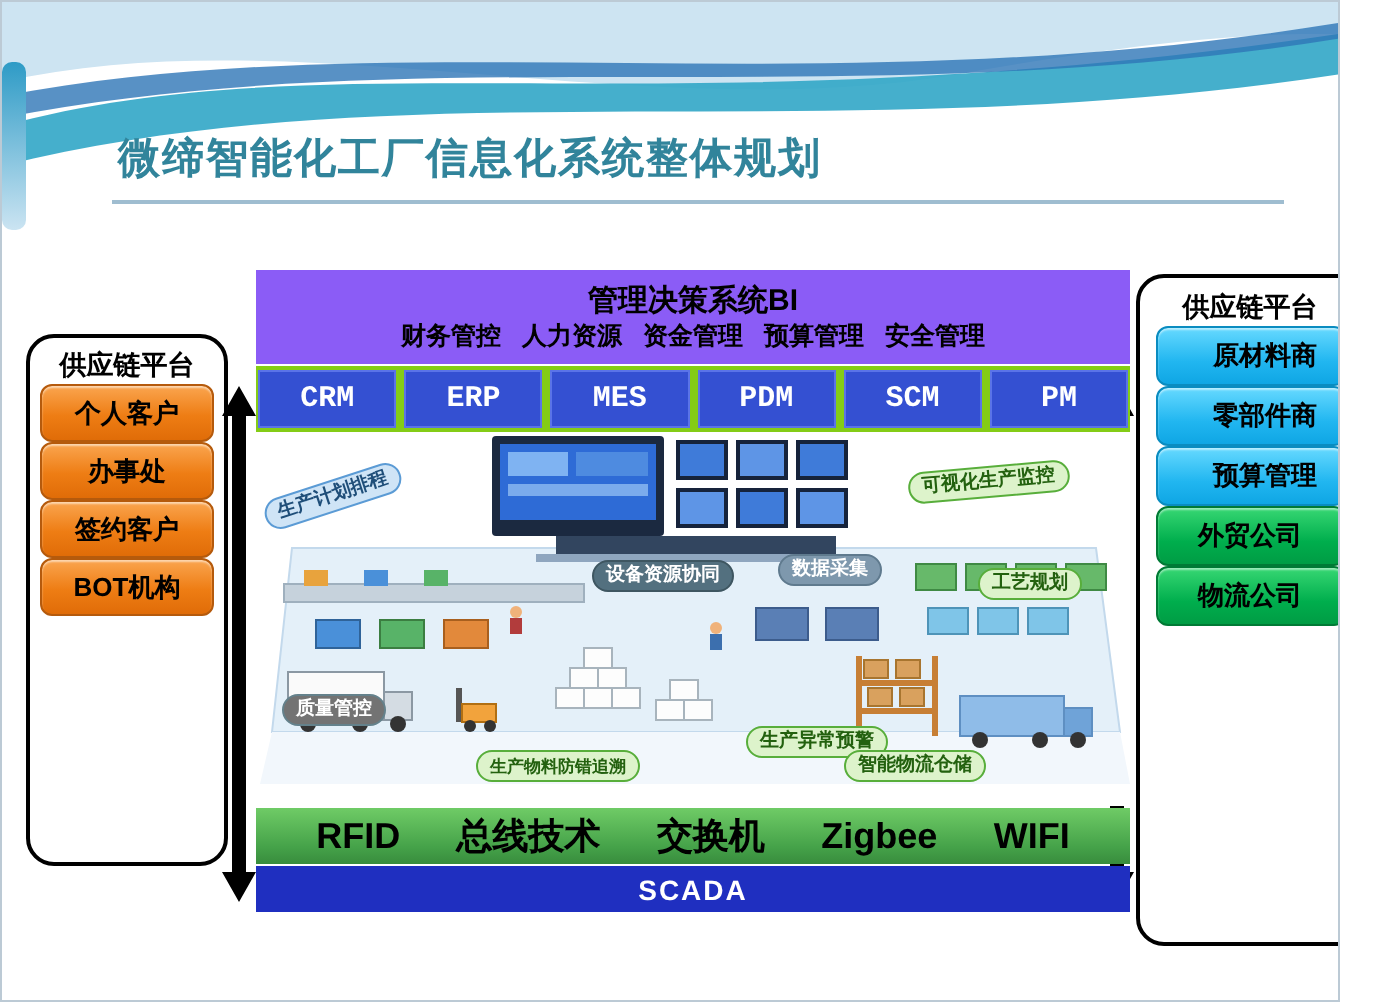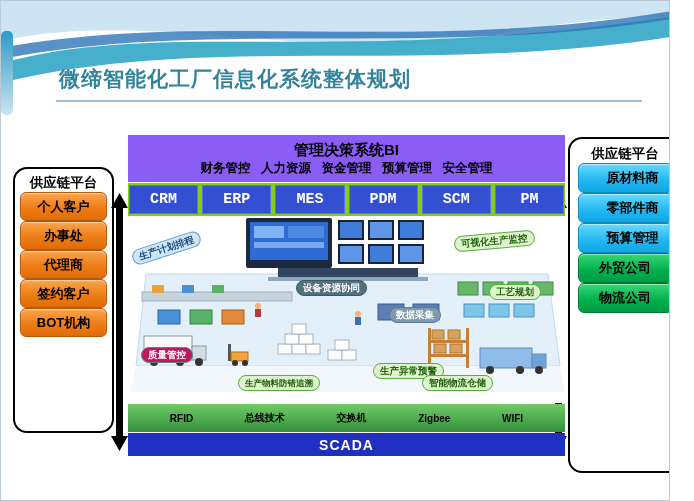--- a/index.html
+++ b/index.html
@@ -33,36 +33,36 @@
   .bi-bar{height:47px;background:#8b5cf6;color:#000;display:flex;flex-direction:column;align-items:center;justify-content:center;}
   .bi-title{font-size:15px;font-weight:bold;}
   .bi-sub{font-size:12.5px;font-weight:bold;word-spacing:7px;white-space:nowrap;}
   .modules{height:33px;background:#84cc16;display:flex;gap:4px;padding:2px 1px;box-sizing:border-box;margin-top:1px;font-family:Liberation Mono, monospace;}
   .module{flex:1;background:#3450D2;border:1px solid #5A73E8;color:#fff;display:flex;align-items:center;justify-content:center;
           font-weight:bold;font-size:15px;}
   .factory{position:relative;height:187px;background:#fff;}
   .factory svg{position:absolute;left:0;top:0;}
   .tech-bar{height:28px;background:linear-gradient(180deg,#6FCB66 0%,#45A249 70%,#388C3D 100%);
             display:flex;align-items:center;justify-content:space-around;padding:0 16px;
-            font-weight:bold;font-size:10px;color:#000;margin-top:1px;}
+            font-weight:bold;font-size:18px;color:#000;margin-top:1px;}
   .scada-bar{height:23px;background:#1F2FC0;color:#fff;display:flex;align-items:center;justify-content:center;
              font-weight:bold;font-size:14px;letter-spacing:1px;margin-top:1px;}
 
   
   .arrow-v{position:absolute;width:17px;height:258px;}
   .arrow-left{left:110px;top:192px;}
   .arrow-right{left:549px;top:192px;}
 
   
   .pill{position:absolute;display:inline-block;padding:1px 6px;border-radius:9px;font-size:9.5px;font-weight:bold;
         white-space:nowrap;line-height:12px;}
   .pill-blue{background:#CFE4F6;border:1px solid #5B9BD5;color:#1F4E79;}
   .pill-dark{background:#53707F;border:1px solid #3E5661;color:#fff;}
-  .pill-gray{background:#7E98AD;border:1px solid #5F7A8E;color:#fff;margin-top:30px;}
-  .pill-slate{background:#be185d;border:1px solid #64818B;color:#fff;}
+  .pill-gray{background:#7E98AD;border:1px solid #5F7A8E;color:#fff;}
+  .pill-slate{background:#737373;border:1px solid #64818B;color:#fff;}
   .pill-green{background:#DDF3CB;border:1px solid #58AE3B;color:#23610F;}
   .fl0{left:3px;top:24px;transform:rotate(-18deg);}
   .fl1{left:127px;top:64px;margin-left:41px;}
   .fl2{left:261px;top:61px;}
   .fl3{left:326px;top:17px;transform:rotate(-5deg);}
   .fl4{left:361px;top:68px;}
   .fl5{left:13px;top:131px;}
   .fl6{left:245px;top:147px;}
   .fl7{left:110px;top:159px;font-size:8.5px;}
   .fl8{left:294px;top:159px;}
@@ -85,21 +85,20 @@
     <rect x="0" y="30" width="12" height="84" rx="5" fill="url(#gBar)"></rect>
   </svg>
 
   <div class="page-title">微缔智能化工厂信息化系统整体规划</div>
   <div class="title-rule"></div>
 
   <div class="panel left-panel">
     <div class="panel-title">供应链平台</div>
     <div class="btn btn-orange">个人客户</div>
     <div class="btn btn-orange">办事处</div>
-    <div class="btn btn-orange">代理商</div>
     <div class="btn btn-orange">签约客户</div>
     <div class="btn btn-orange">BOT机构</div>
   </div>
 
   <div class="panel right-panel">
     <div class="panel-title">供应链平台</div>
     <div class="btn btn-cyan">原材料商</div>
     <div class="btn btn-cyan">零部件商</div>
     <div class="btn btn-cyan">预算管理</div>
     <div class="btn btn-green">外贸公司</div>

